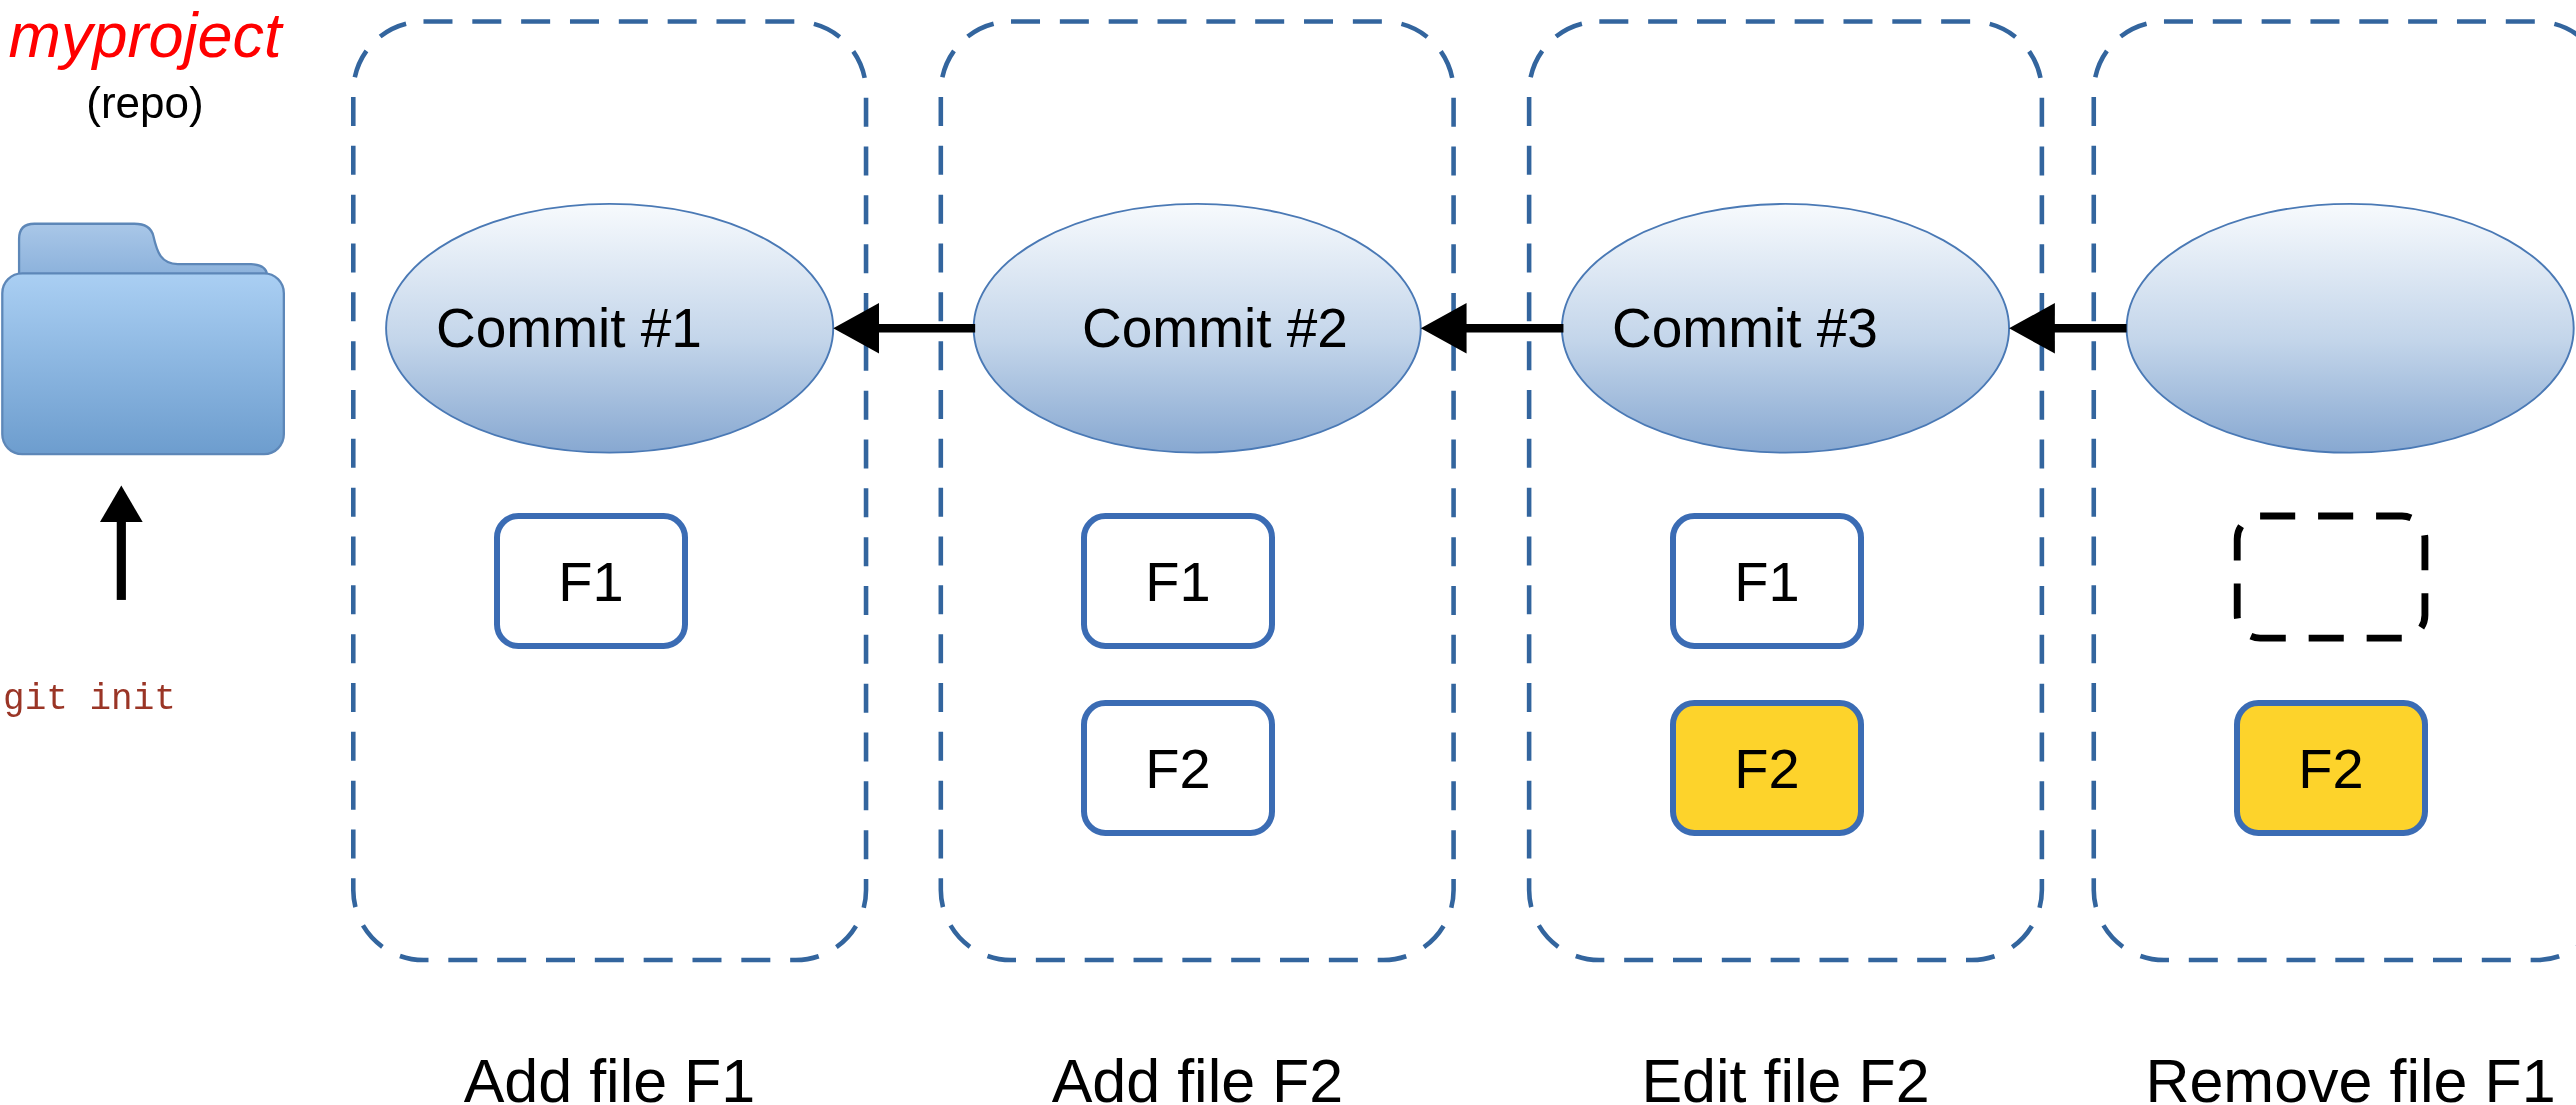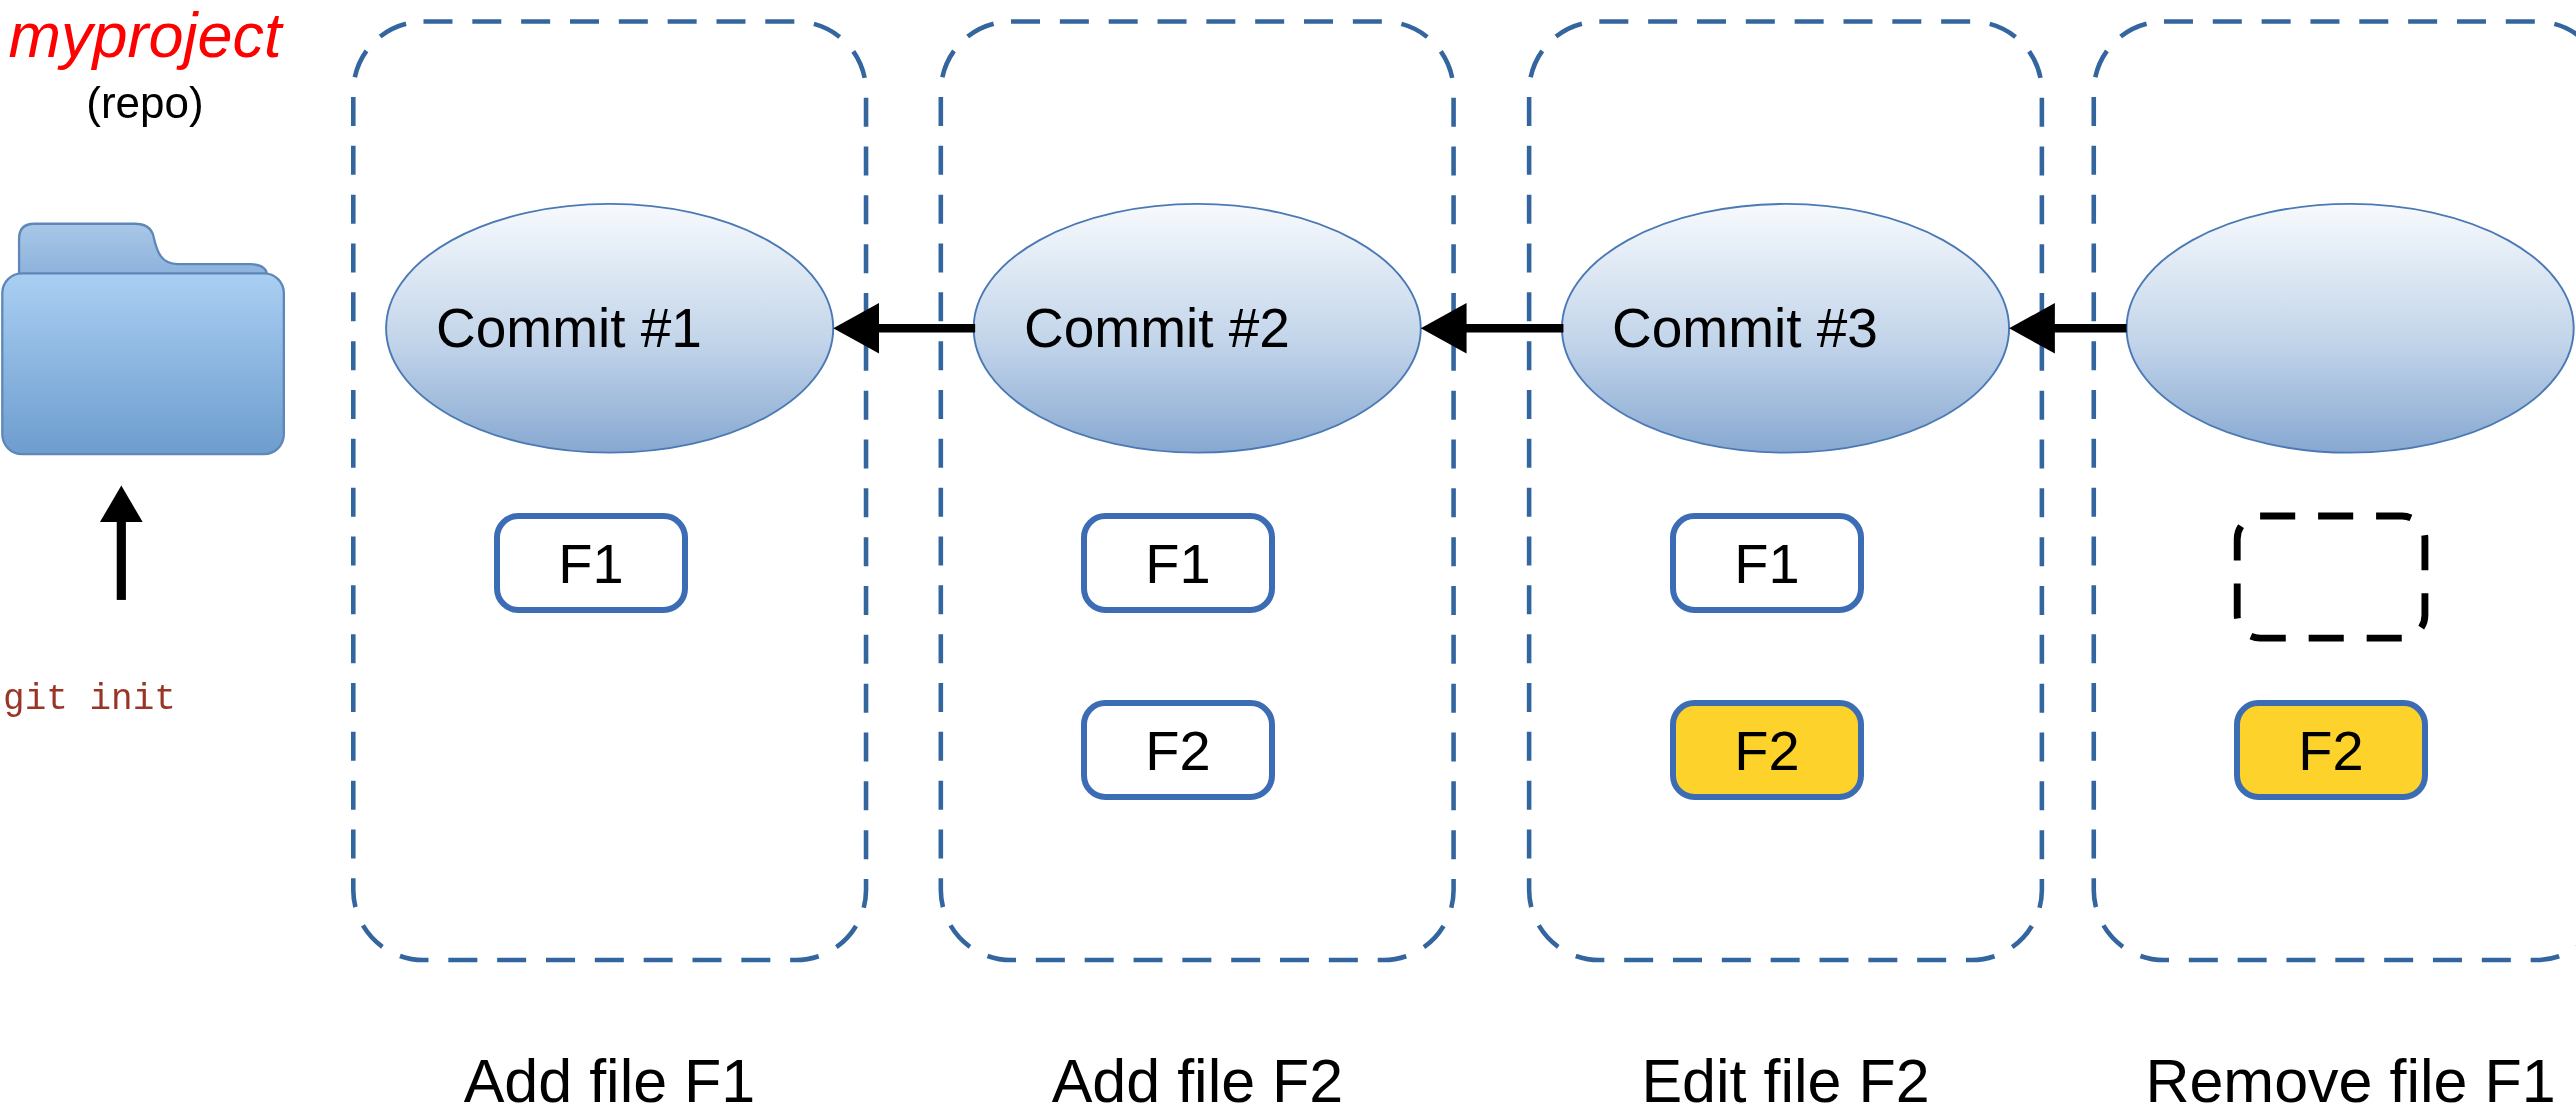--- a/index.html
+++ b/index.html
@@ -49,21 +49,21 @@
     left:3.1px; top:679px; font-family:Liberation Mono, monospace;
     font-size:36px; color:var(--command-text,#9a3526); white-space:pre;
   }
 
   .commit-label {
     width:366px; top:295px; text-align:center;
     font-size:55px; line-height:66px; color:#000; white-space:nowrap;
   }
 
   .fbox {
-    position:absolute; width:194px; height:100px; box-sizing:border-box;
+    position:absolute; width:194px; height:136px; box-sizing:border-box;
     border:6.9px solid var(--file-border-blue,#3b6cb4); border-radius:24.4px;
     background:#ffffff; display:flex; align-items:center; justify-content:center;
     font-size:56px; color:#000;
   }
   .fbox.modified { background:var(--file-modified-yellow,#fdd32b); }
 
   .caption {
     top:1048px; width:513px; text-align:center;
     font-size:61px; line-height:67px; color:#000; white-space:nowrap;
   }
@@ -126,21 +126,21 @@
     <rect class="removed-box" x="2932" y="676" width="246" height="160" rx="30"></rect>
   </svg>
 
   <div class="abs repo-title">
     <div class="project">myproject</div>
     <div class="kind">(repo)</div>
   </div>
   <div class="abs git-init">git init</div>
 
   <div class="abs commit-label" style="left:386px;">Commit #1</div>
-  <div class="abs commit-label" style="left:974px;">Commit #2</div>
+  <div class="abs commit-label" style="left:1032px;">Commit #2</div>
   <div class="abs commit-label" style="left:1562px;">Commit #3</div>
 
   <div class="fbox" style="left:494px;  top:513px;">
     <span>F1</span>
   </div>
   <div class="fbox" style="left:1081px; top:513px;">
     <span>F1</span>
   </div>
   <div class="fbox" style="left:1081px; top:700px;">
     <span>F2</span>

